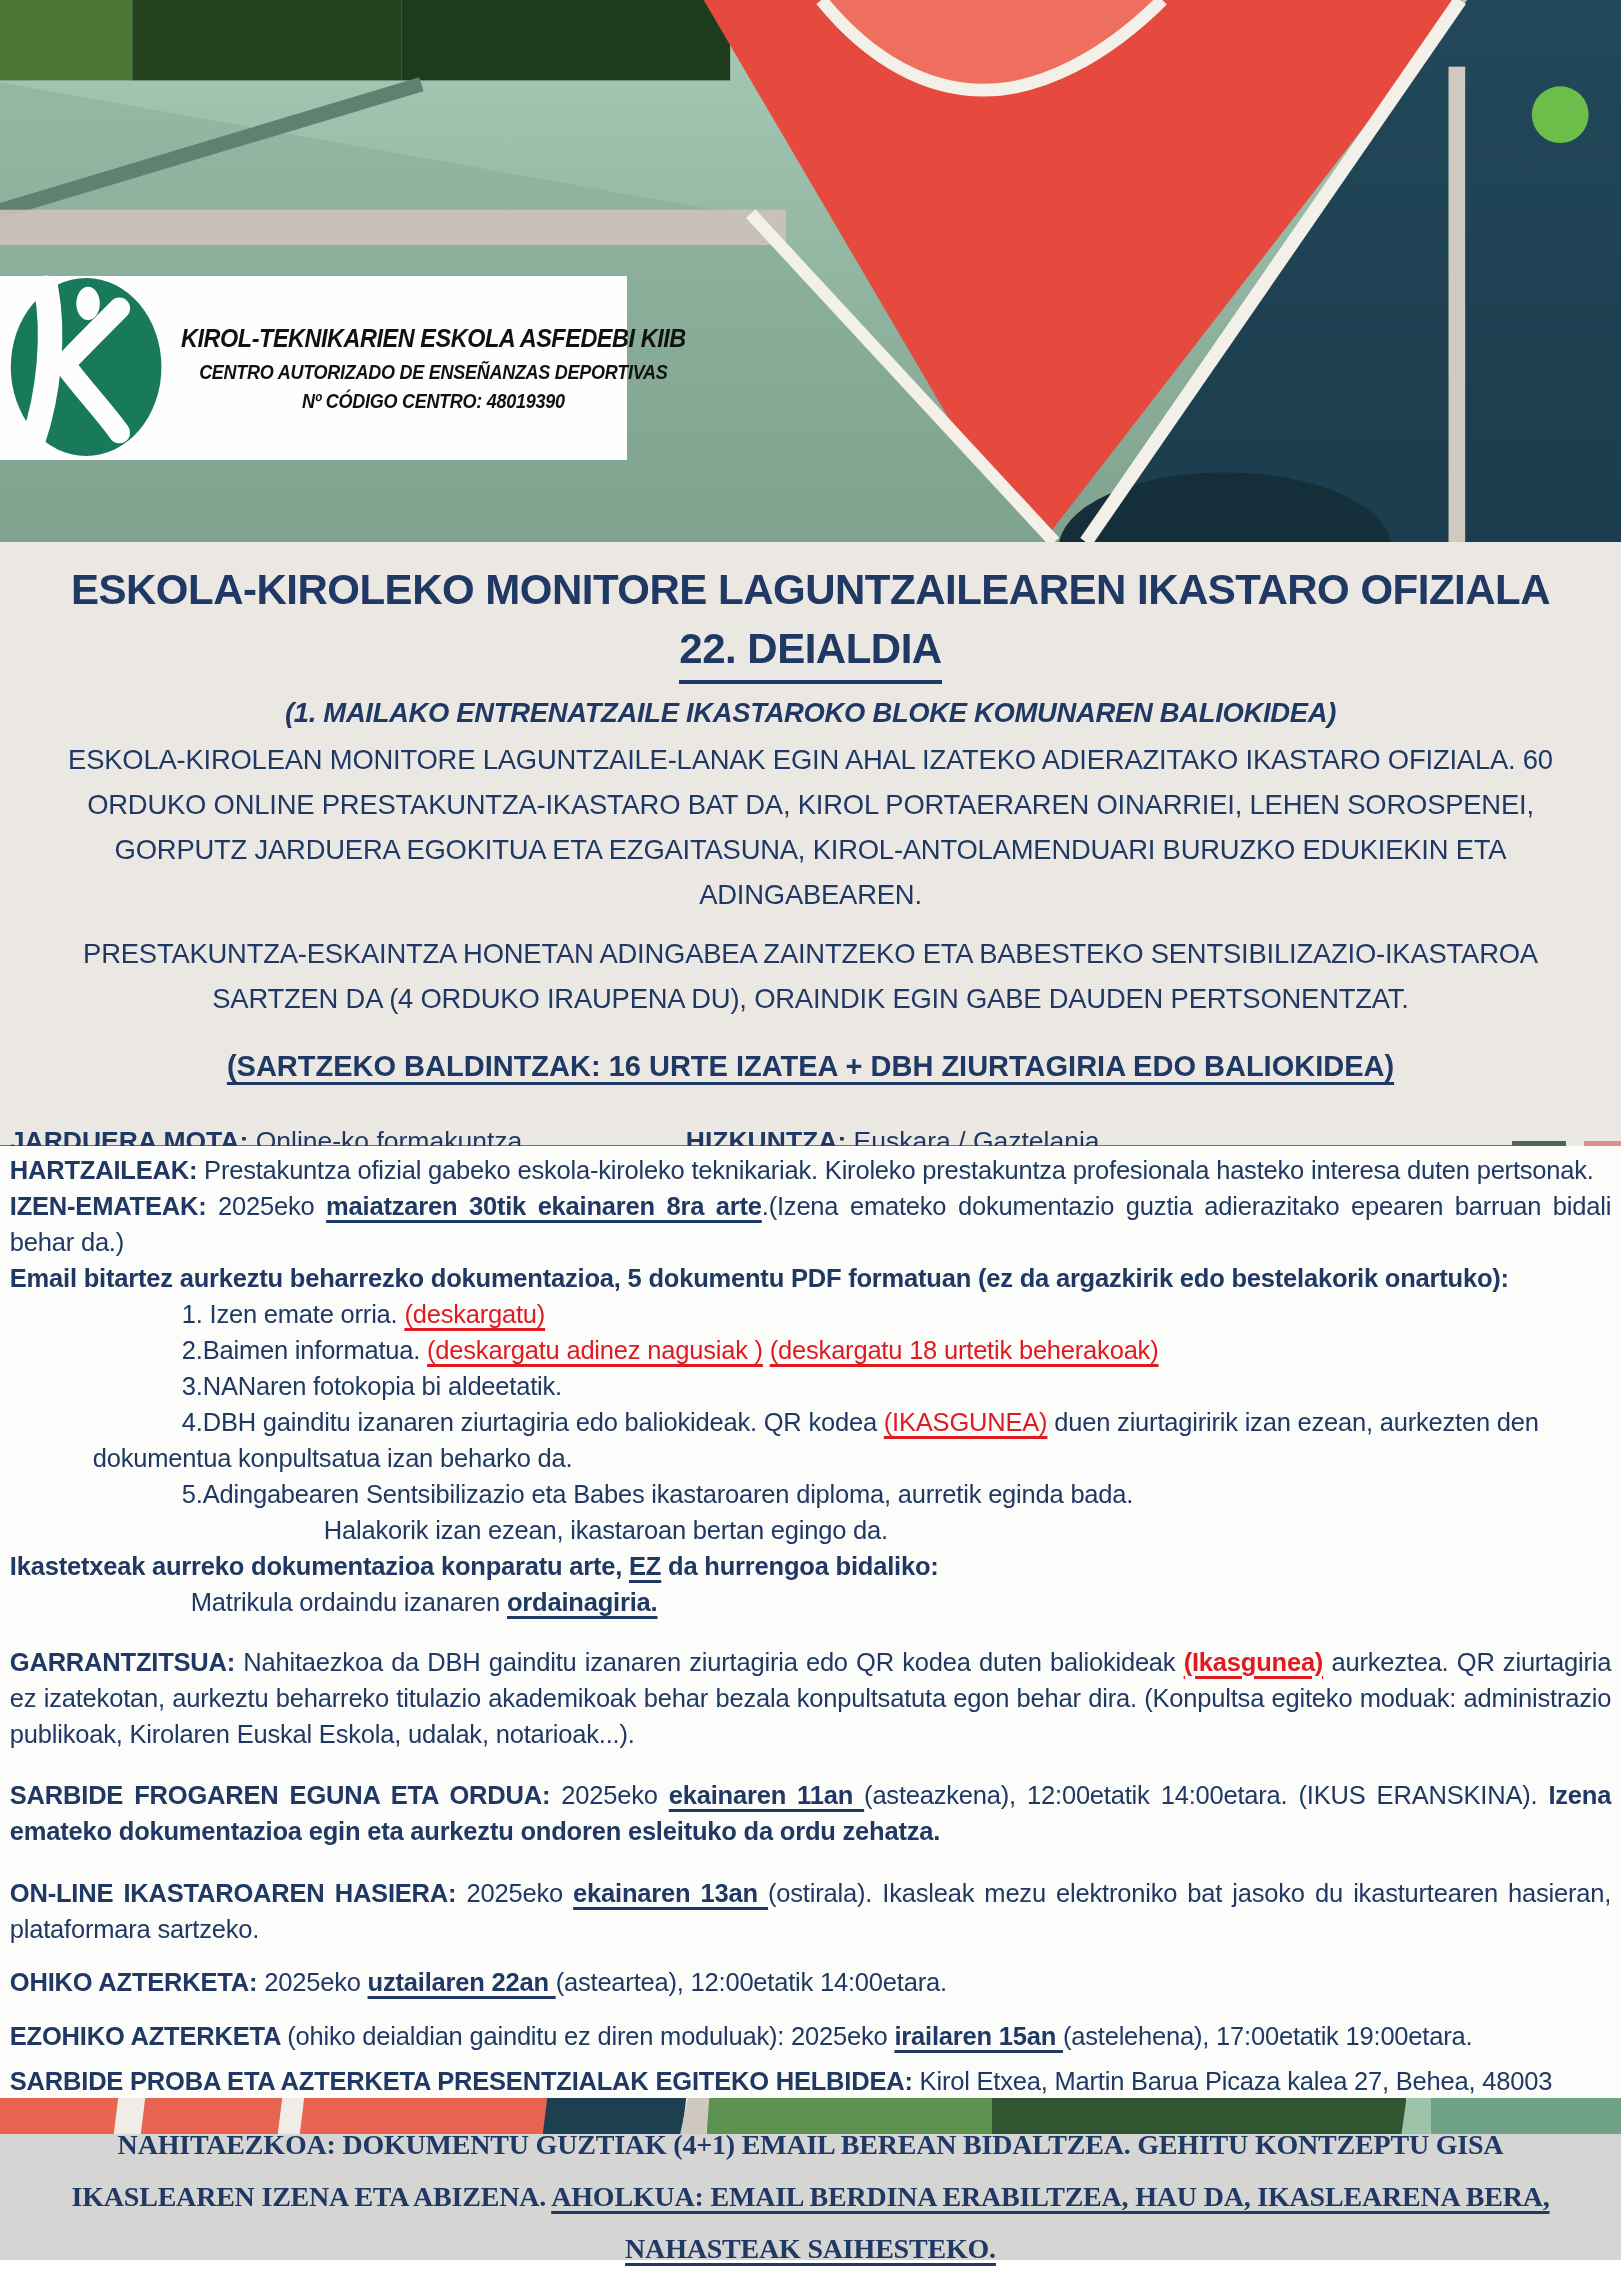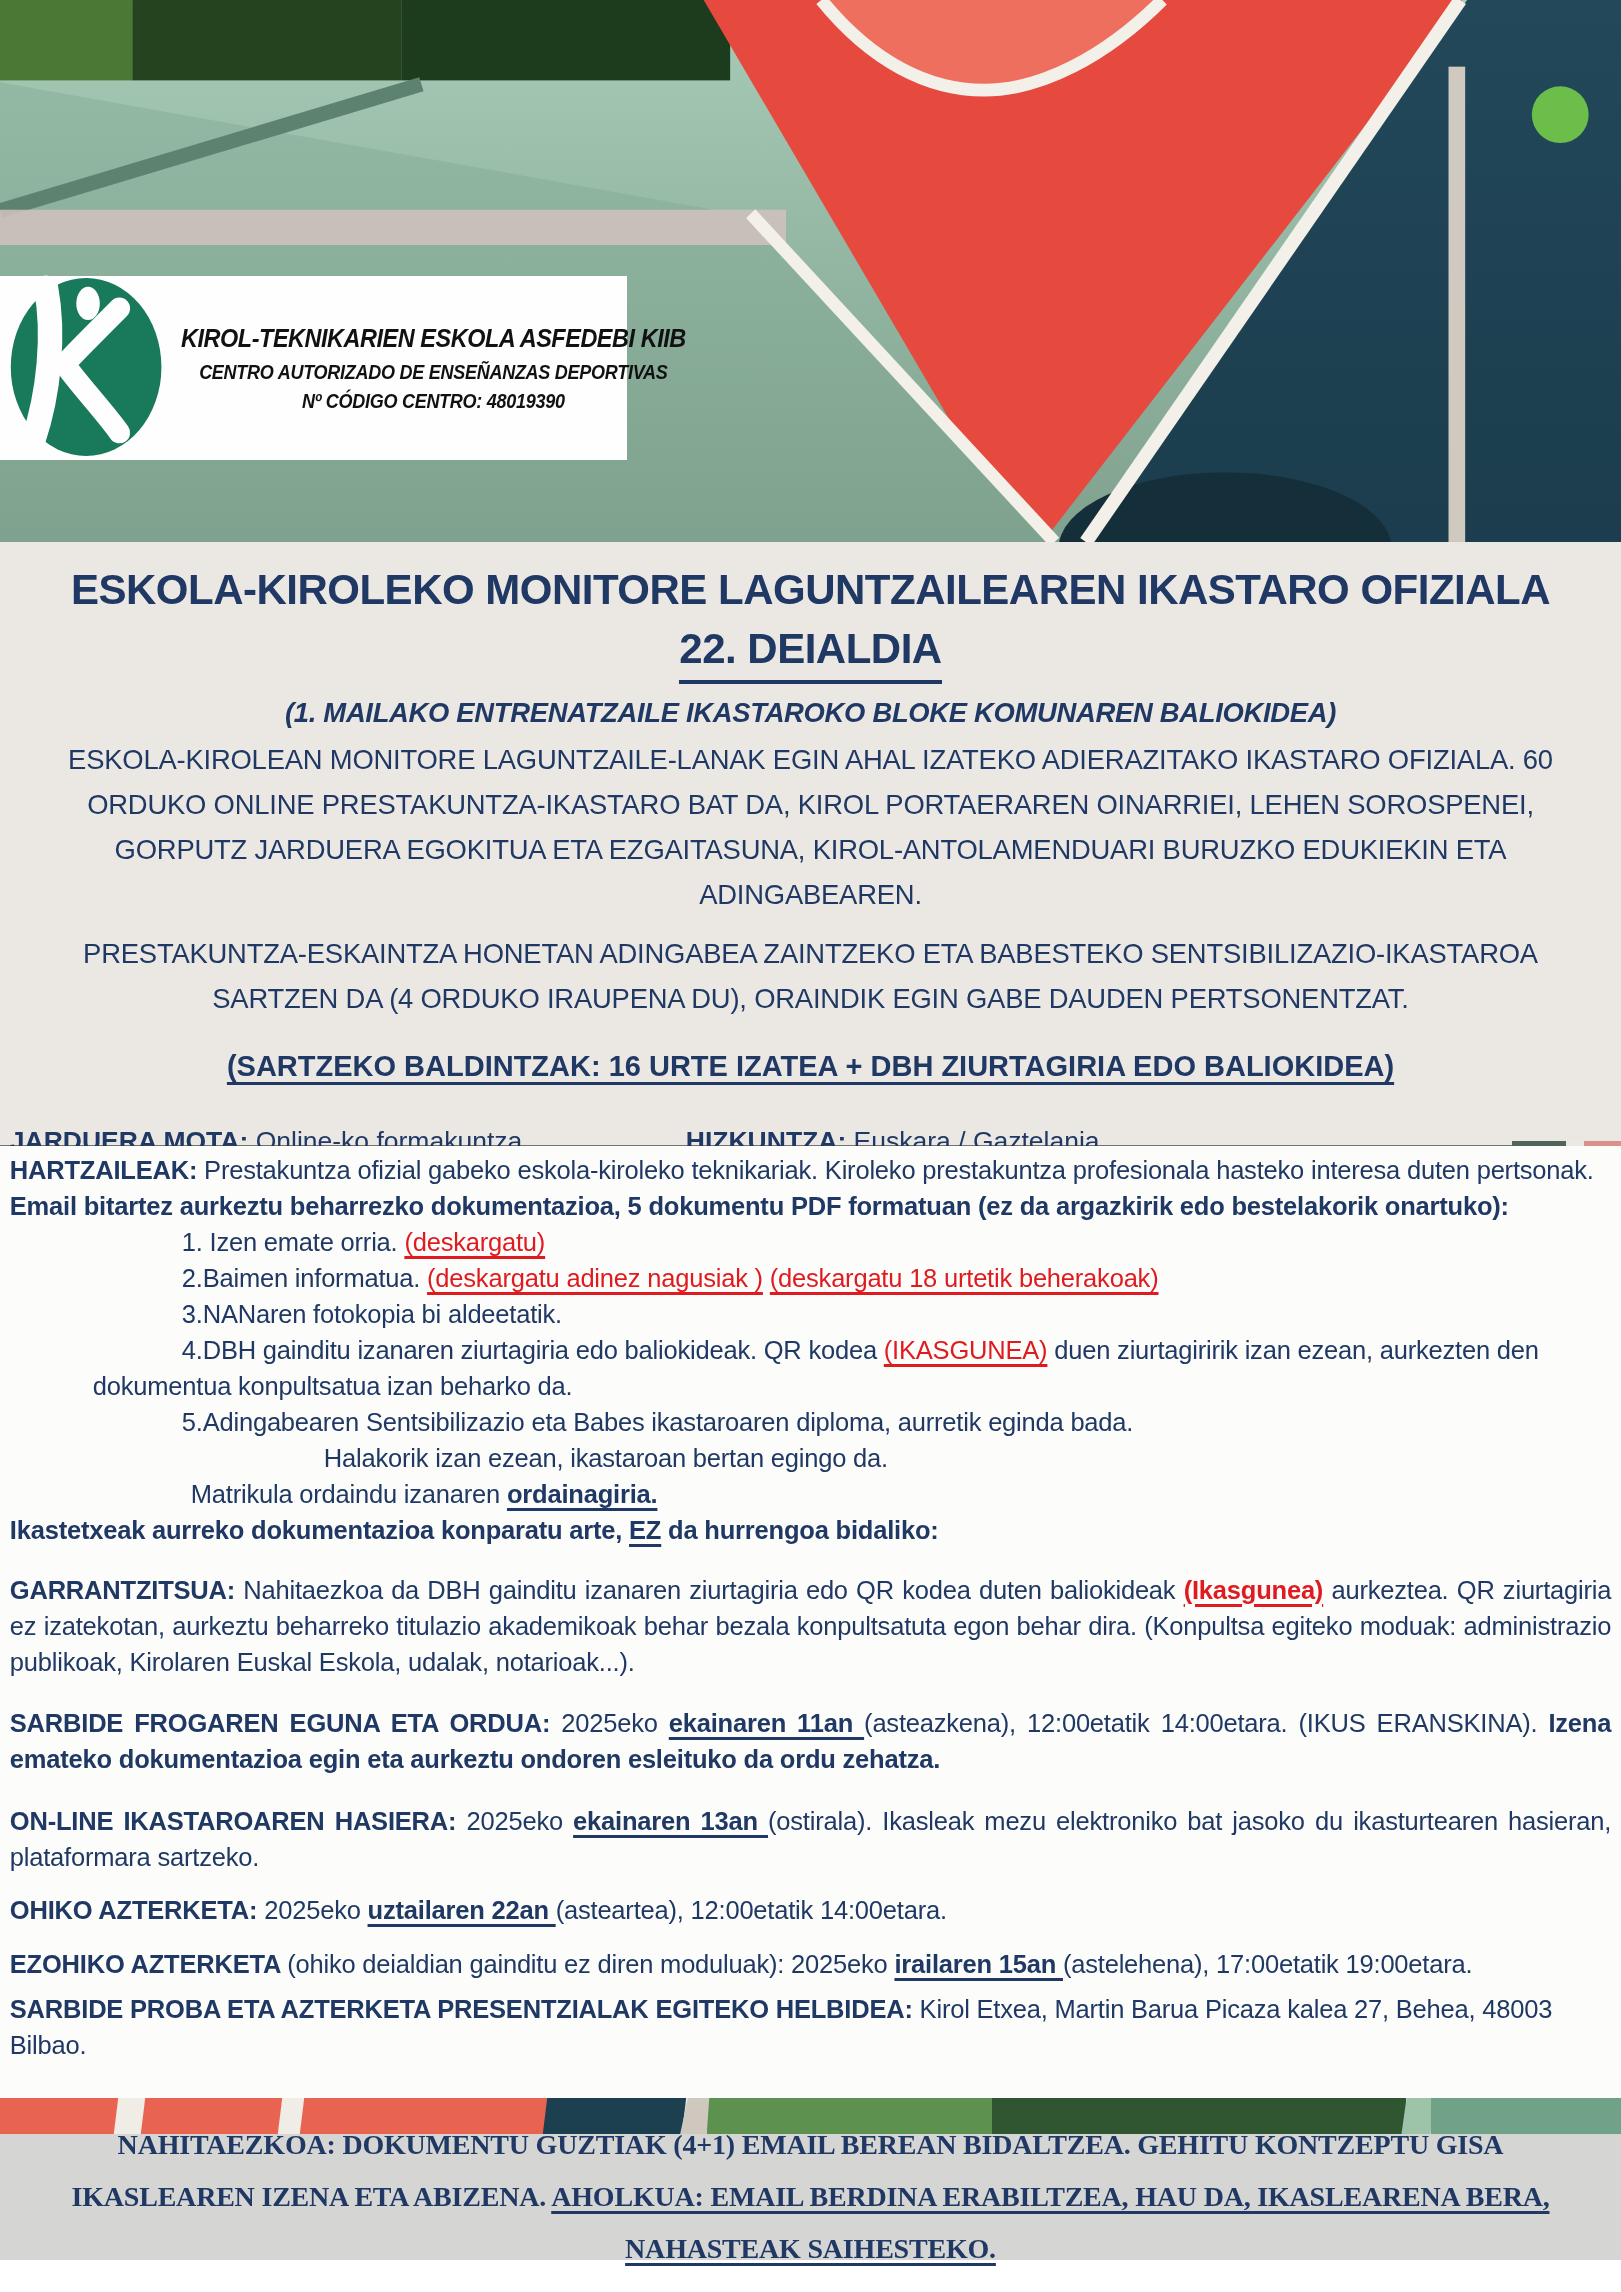--- a/index.html
+++ b/index.html
@@ -179,30 +179,31 @@
     </div>
     <div class="intro-dashes">
       <div class="d1"></div>
       <div class="d2"></div>
       <div class="d3"></div>
     </div>
   </section>
 
   <section class="body-sec pt8">
     <p class="p"><span class="seg b">HARTZAILEAK: </span><span class="seg">Prestakuntza ofizial gabeko eskola-kiroleko teknikariak. Kiroleko prestakuntza profesionala hasteko interesa duten pertsonak.</span></p>
+    <p class="p just"><span class="seg b">IZEN-EMATEAK: </span><span class="seg">2025eko </span><span class="seg b u">maiatzaren 30tik ekainaren 8ra arte</span><span class="seg">.(Izena emateko dokumentazio guztia adierazitako epearen barruan bidali behar da.)</span></p>
     <p class="p"><span class="seg b">Email bitartez aurkeztu beharrezko dokumentazioa, 5 dokumentu PDF formatuan (ez da argazkirik edo bestelakorik onartuko):</span></p>
     <p class="p ind-item"><span class="seg">1. Izen emate orria. </span><a class="seg u r">(deskargatu)</a></p>
     <p class="p ind-item"><span class="seg">2.Baimen informatua. </span><a class="seg u r">(deskargatu adinez nagusiak )</a><span class="seg"> </span><a class="seg u r">(deskargatu 18 urtetik beherakoak)</a></p>
     <p class="p ind-item"><span class="seg">3.NANaren fotokopia bi aldeetatik.</span></p>
     <p class="p ind-item"><span class="seg">4.DBH gainditu izanaren ziurtagiria edo baliokideak. QR kodea </span><a class="seg u r">(IKASGUNEA)</a><span class="seg"> duen ziurtagiririk izan ezean, aurkezten den</span></p>
     <p class="p ind-item4b"><span class="seg">dokumentua  konpultsatua izan beharko da.</span></p>
     <p class="p ind-item"><span class="seg">5.Adingabearen Sentsibilizazio eta Babes ikastaroaren diploma, aurretik eginda bada.</span></p>
     <p class="p ind-halakorik"><span class="seg">Halakorik izan ezean, ikastaroan bertan egingo da.</span></p>
+    <p class="p"><span class="seg b">Ikastetxeak aurreko dokumentazioa konparatu arte, </span><span class="seg b u">EZ</span><span class="seg b"> da hurrengoa bidaliko:</span></p>
     <p class="p ind-matrikula"><span class="seg">Matrikula ordaindu izanaren </span><span class="seg b u">ordainagiria.</span></p>
-    <p class="p"><span class="seg b">Ikastetxeak aurreko dokumentazioa konparatu arte, </span><span class="seg b u">EZ</span><span class="seg b"> da hurrengoa bidaliko:</span></p>
     <p class="p just gap24"><span class="seg b">GARRANTZITSUA: </span><span class="seg">Nahitaezkoa da DBH gainditu izanaren ziurtagiria edo QR kodea duten baliokideak </span><a class="seg b u r">(Ikasgunea)</a><span class="seg"> aurkeztea. QR ziurtagiria ez izatekotan, aurkeztu beharreko titulazio akademikoak behar bezala konpultsatuta egon behar dira. (Konpultsa egiteko moduak: administrazio publikoak, Kirolaren Euskal Eskola, udalak, notarioak...).</span></p>
     <p class="p just gap26"><span class="seg b">SARBIDE FROGAREN EGUNA ETA ORDUA: </span><span class="seg">2025eko </span><span class="seg b u">ekainaren 11an </span><span class="seg">(asteazkena), 12:00etatik 14:00etara. (IKUS ERANSKINA). </span><span class="seg b">Izena emateko dokumentazioa egin eta aurkeztu ondoren esleituko da ordu zehatza.</span></p>
     <p class="p just gap26"><span class="seg b">ON-LINE IKASTAROAREN HASIERA: </span><span class="seg">2025eko </span><span class="seg b u">ekainaren 13an </span><span class="seg">(ostirala). Ikasleak mezu elektroniko bat jasoko du ikasturtearen hasieran, plataformara sartzeko.</span></p>
     <p class="p gap18"><span class="seg b">OHIKO AZTERKETA: </span><span class="seg">2025eko </span><span class="seg b u">uztailaren 22an </span><span class="seg">(asteartea), 12:00etatik 14:00etara.</span></p>
     <p class="p gap18"><span class="seg b">EZOHIKO AZTERKETA </span><span class="seg">(ohiko deialdian gainditu ez diren moduluak): 2025eko </span><span class="seg b u">irailaren 15an </span><span class="seg">(astelehena), 17:00etatik 19:00etara.</span></p>
     <p class="p gap10"><span class="seg b">SARBIDE PROBA ETA AZTERKETA PRESENTZIALAK EGITEKO HELBIDEA: </span><span class="seg">Kirol Etxea, Martin Barua Picaza kalea 27, Behea, 48003 Bilbao.</span></p>
   </section>
 
   <div class="strip2">
     <div class="s-red1"></div>

